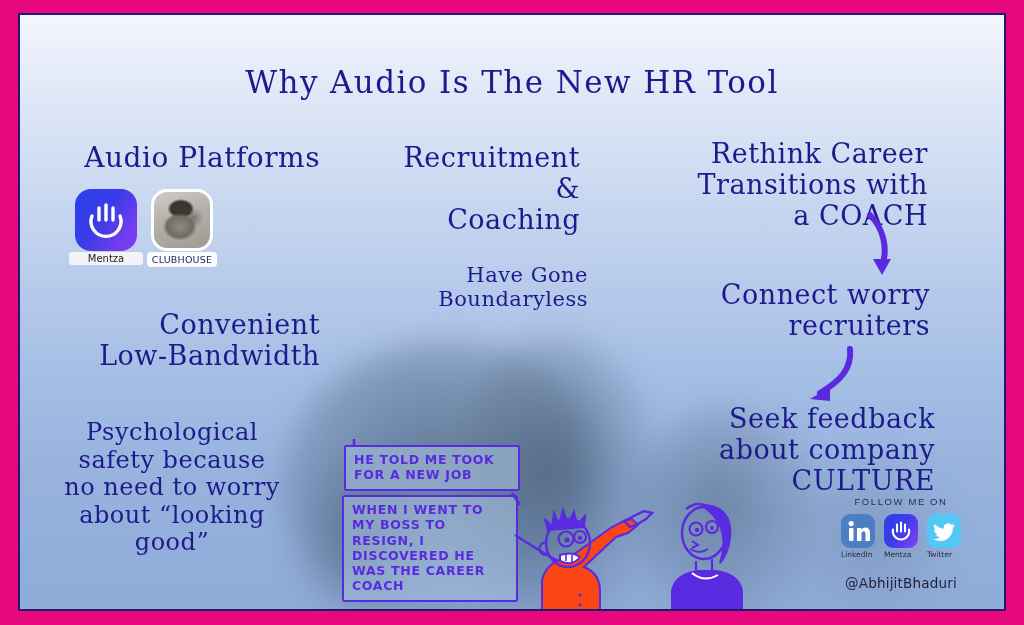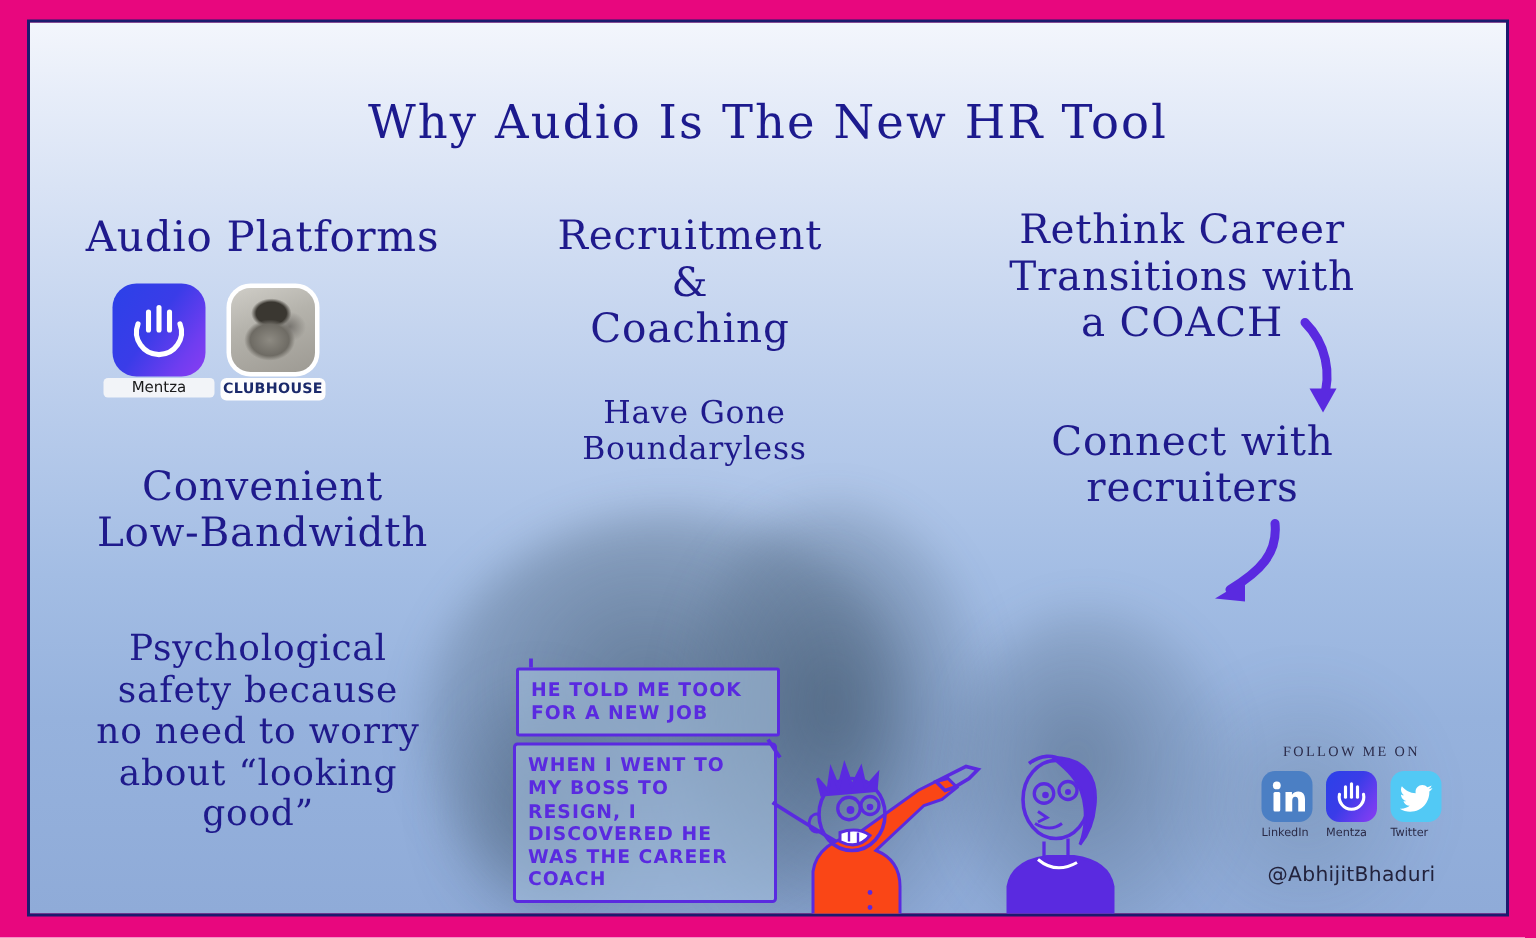--- a/index.html
+++ b/index.html
@@ -59,21 +59,21 @@
     line-height: 1.15;
     text-align: center;
   }
   #title {
     position: absolute; left: 0; right: 0; top: 50px;
     font-size: 31px;
     letter-spacing: 1.4px;
     color: #1c1a8e;
   }
 
-  .headline { font-size: 27px; }
+  .headline { font-size: 27px; text-align: right; }
   .body-txt { font-size: 25px; }
 
   
   #audio-platforms-heading { position: absolute; left: 10px; top: 127px; width: 290px; font-size: 28px; }
   #app-icons { position: absolute; left: 55px; top: 174px; width: 200px;
                display: flex; gap: 14px; align-items: flex-start; }
 
   .app-tile { width: 62px; position: relative; }
   .icon-sq { width: 62px; height: 62px; border-radius: 16px; position: relative; overflow: hidden; }
 
@@ -91,21 +91,21 @@
       radial-gradient(ellipse 42% 34% at 46% 62%, #8d8a82 0%, #6e6b64 55%, rgba(110,107,100,0) 72%),
       radial-gradient(ellipse 30% 22% at 48% 30%, #3a3731 0%, #3a3731 60%, rgba(58,55,49,0) 80%),
       radial-gradient(ellipse 26% 24% at 70% 46%, #787570 0%, rgba(120,117,112,0) 74%),
       linear-gradient(160deg, #cfcdc7 0%, #b5b3ac 40%, #9d9a93 100%);
     position: relative;
   }
   .ch-label {
     position: absolute; left: -4px; top: 63px; width: 70px;
     background: #fdfdfd; border-radius: 4px;
     font-family: "DejaVu Sans", sans-serif;
-    font-size: 9.5px; font-weight: bold; color: #1b2a6b;
+    font-size: 9.5px; font-weight: normal; color: #1b2a6b;
     text-align: center; padding: 2px 0; letter-spacing: .2px;
   }
 
   #convenient-text { position: absolute; left: 10px; top: 294px; width: 290px; font-size: 27px; }
   #psych-safety-text { position: absolute; left: 2px; top: 364px; width: 300px; font-size: 24px; margin-top: 40px; }
 
   
   #recruitment-text { position: absolute; left: 320px; top: 127px; width: 240px; font-size: 27px; }
   #boundaryless-text { position: absolute; left: 318px; top: 248px; width: 250px; font-size: 21px; }
 
@@ -135,21 +135,21 @@
   #bubble-1 { left: 325px; top: 352px; width: 174px; border-radius: 3px; }
   #bubble-2 { left: 324px; top: 430px; width: 176px; border-radius: 2px; }
   #bubble-3 { left: 322px; top: 480px; width: 176px; border-radius: 3px; }
 
   
   #characters { position: absolute; left: 500px; top: 470px; width: 250px; height: 140px; }
 
   
   #follow-block { position: absolute; right: 28px; bottom: 18px; width: 150px; text-align: center; }
   #follow-label {
-    font-family: Liberation Serif, serif;
+    font-family: Liberation Sans, sans-serif;
     font-size: 9.5px; color: #2b2b4a; letter-spacing: 1.6px;
     margin-bottom: 7px;
   }
   #social-row { display: flex; justify-content: center; gap: 9px; }
   .social { width: 34px; }
   .social-sq { width: 34px; height: 34px; border-radius: 9px; position: relative; overflow: hidden; }
   .li-sq { background: #4b7fc4; }
   .me-sq { background: linear-gradient(125deg, #2b41e8 0%, #3a3ce8 45%, #6f3df0 80%, #8a3df2 100%); }
   .tw-sq { background: #52c9f5; }
   .social-name {
@@ -229,28 +229,31 @@
 
     <div id="rethink-text" class="hand headline" style="white-space:pre-line">Rethink Career
 Transitions with
 a COACH</div>
 
     <svg class="arrow" id="arrow-coach" viewBox="0 0 46 68">
       <path d="M12 4 C 26 18, 30 38, 24 56" fill="none" stroke="#5a2ae0" stroke-width="6" stroke-linecap="round"></path>
       <path d="M15 48 L24 64 L33 48 Z" fill="#5a2ae0"></path>
     </svg>
 
-    <div id="connect-text" class="hand headline" style="white-space:pre-line">Connect with
+    <div id="connect-text" class="hand headline" style="white-space:pre-line">Connect worry
 recruiters</div>
 
     <svg class="arrow" id="arrow-recruiter" viewBox="0 0 60 62">
       <path d="M50 6 C 52 26, 40 38, 20 50" fill="none" stroke="#5a2ae0" stroke-width="6" stroke-linecap="round"></path>
       <path d="M30 44 L10 56 L30 58 Z" fill="#5a2ae0"></path>
     </svg>
 
+    <div id="culture-text" class="hand headline" style="white-space:pre-line">Seek feedback
+about company
+CULTURE</div>
 
     <svg id="characters" viewBox="0 0 250 140">
       <g>
 
         <path d="M22 138 L22 96 C 24 82, 36 74, 50 72 L92 42 L104 36 L112 34 L118 40 L108 48 L96 52 L64 82 C 74 86, 80 94, 80 106 L80 138 Z" fill="#fa4616" stroke="#5a2ae0" stroke-width="2"></path>
 
         <path d="M104 36 L124 26 L132 28 L126 34 L116 40 L110 42 Z" fill="none" stroke="#5a2ae0" stroke-width="2.4"></path>
 
         <ellipse cx="48" cy="58" rx="22" ry="24" fill="none" stroke="#5a2ae0" stroke-width="2.4"></ellipse>
 

